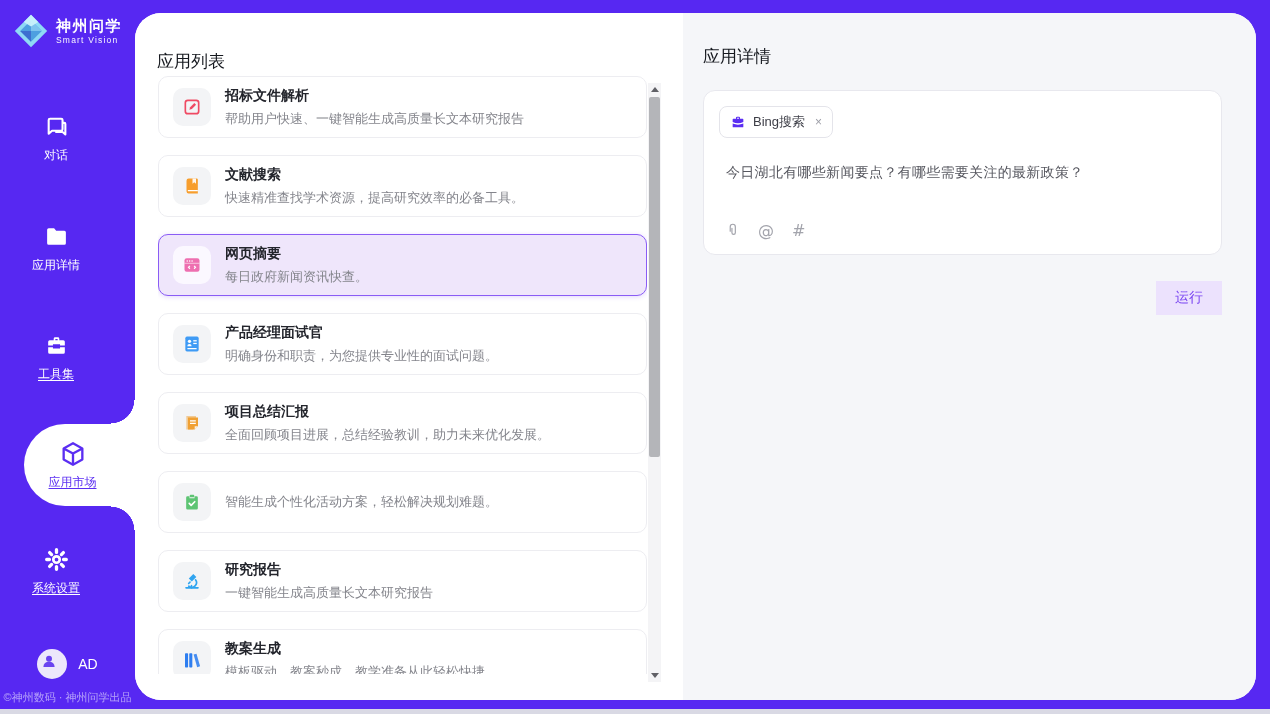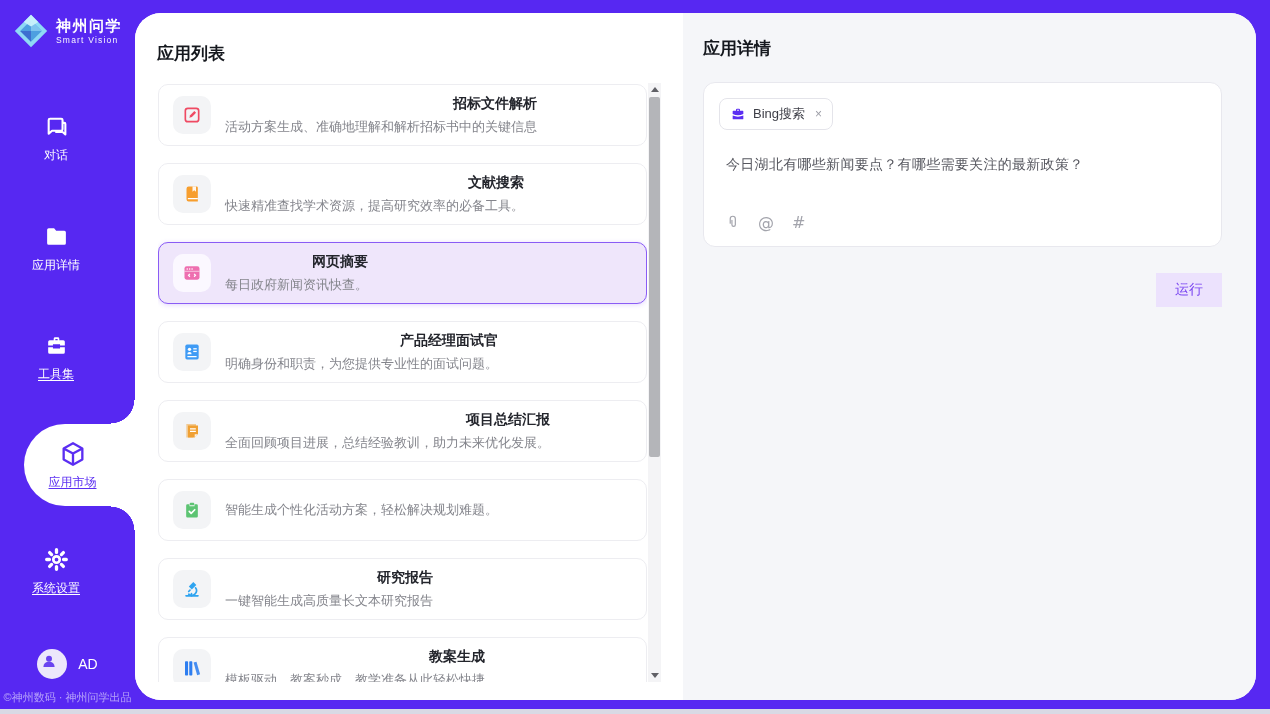--- a/index.html
+++ b/index.html
@@ -48,23 +48,23 @@
   .bubble .nav-label{text-decoration:underline;text-underline-offset:2px;}
 
   .user-row{position:absolute;top:649px;left:0;width:135px;display:flex;align-items:center;justify-content:center;gap:11px;color:#fff;cursor:pointer;}
   .avatar{width:30px;height:30px;border-radius:50%;background:#ece7fb;color:#6a43f0;display:flex;align-items:center;justify-content:center;}
   .avatar svg{width:18px;height:18px;}
   .user-name{font-size:14px;}
   .sidebar-footer{position:absolute;bottom:9px;left:0;width:135px;text-align:center;font-size:11px;color:rgba(255,255,255,.55);white-space:nowrap;}
 
   
   .list-panel{width:548px;position:relative;background:#fff;flex:none;}
-  .panel-title{font-size:17px;font-weight:bold;color:#15181e;}
+  .panel-title{font-size:17px;font-weight:normal;color:#15181e;margin-top:8px;}
   .list-title{position:absolute;top:29px;left:22px;}
-  .cards{position:absolute;top:71px;left:23px;width:489px;height:598px;overflow:hidden;text-align:right;}
+  .cards{position:absolute;top:63px;left:23px;width:489px;height:598px;overflow:hidden;}
   .card{
     box-sizing:border-box;height:62px;border:1px solid #ededf1;border-radius:10px;background:#fff;
     display:flex;align-items:center;padding:0 14px;margin-bottom:17px;cursor:pointer;
   }
   .card.selected{background:#efe6fb;border-color:#8a5cf5;box-shadow:0 1px 5px rgba(122,69,240,.22);}
   .card-icon-box{width:38px;height:38px;border-radius:10px;background:#f3f4f6;display:flex;align-items:center;justify-content:center;margin-right:14px;flex:none;}
   .card.selected .card-icon-box{background:#fbf8ff;}
   .card-icon{width:20px;height:20px;display:block;}
   .card-title{font-size:14px;font-weight:bold;color:#23252c;margin-bottom:5px;}
   .card-desc{font-size:13px;color:#84858c;}
@@ -191,21 +191,21 @@
     <div class="card-icon-box">
       <span class="card-icon" style="color: rgb(239, 74, 99);">
               <svg viewBox="0 0 24 24" fill="none" stroke="currentColor" stroke-width="2">
                 <rect x="4" y="4" width="16" height="16" rx="3"></rect>
                 <path d="M8.8 15.4l1-3.1 5-5 2.1 2.1-5 5z" fill="currentColor" stroke="none"></path>
               </svg>
             </span>
     </div>
     <div class="card-text">
       <div class="card-title">招标文件解析</div>
-      <div class="card-desc">活动方案生成、准确地理解和解析招标书中的关键信息</div>
+      <div class="card-desc">帮助用户快速、一键智能生成高质量长文本研究报告</div>
     </div>
   </div>
         <div class="card">
     <div class="card-icon-box">
       <span class="card-icon" style="color: rgb(247, 158, 45);">
               <svg viewBox="0 0 24 24" fill="currentColor">
                 <path d="M6.5 3h11A1.5 1.5 0 0 1 19 4.5V21H8a2.6 2.6 0 0 1-2.6-2.6V5.6A2.6 2.6 0 0 1 8 3z"></path>
                 <path d="M7 17.6h12" stroke="#fff" stroke-width="1.4" fill="none"></path>
                 <path d="M12.6 3v6.2l2.1-1.7 2.1 1.7V3z" fill="#fff" opacity=".92"></path>
               </svg>

